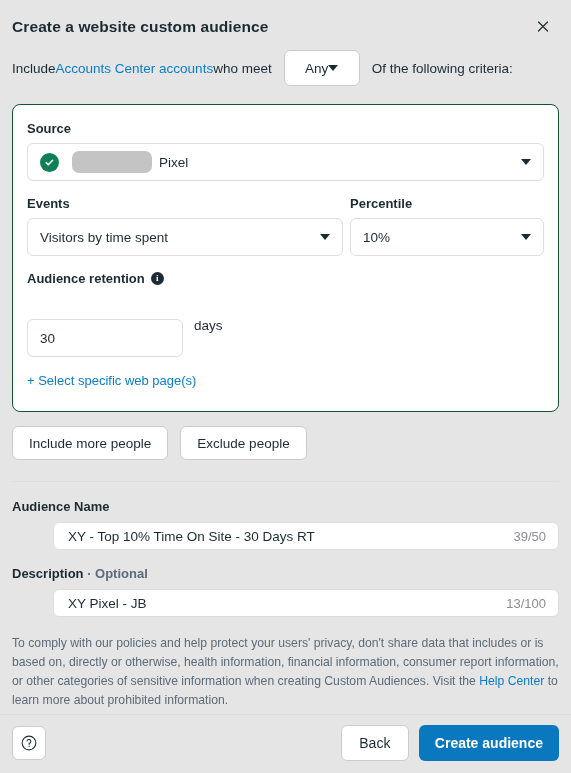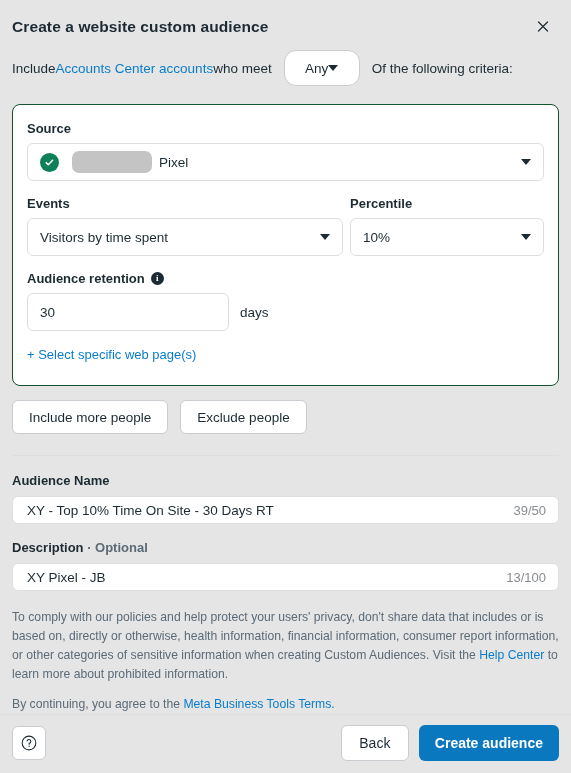--- a/index.html
+++ b/index.html
@@ -57,21 +57,21 @@
   .link {
     color: #0a7cca;
     cursor: pointer;
     text-decoration: none;
   }
   .any-select {
     margin: 0 12px;
     min-width: 76px;
     height: 36px;
     border: 1px solid #c9ccd1;
-    border-radius: 12px;
+    border-radius: 6px;
     background: #fff;
     display: flex;
     align-items: center;
     justify-content: center;
     gap: 0;
     padding: 0 12px;
     font-size: 13.5px;
     color: #1c2b33;
     cursor: pointer;
   }
@@ -163,21 +163,21 @@
     border: 1px solid #dcdee1;
     border-radius: 6px;
     background: #fff;
     padding: 0 12px;
     font-size: 13.5px;
     color: #1c2b33;
     font-family: "Liberation Sans", sans-serif;
     outline: none;
     width: 100%;
   }
-  .retention-input { width: 202px; }
+  .retention-input { width: 156px; margin-top: 26px; }
   .days-label { font-size: 13.5px; color: #1c2b33; }
   .info-icon {
     width: 13px; height: 13px;
     border-radius: 50%;
     background: #1c2b33;
     color: #fff;
     font-size: 9px;
     font-weight: bold;
     display: inline-flex;
     align-items: center;
@@ -234,20 +234,21 @@
   }
   .input-wrap {
     position: relative;
     display: flex;
     align-items: center;
     height: 28px;
     border: 1px solid #dcdee1;
     border-radius: 6px;
     background: #fff;
     padding: 12px 12px;
+    margin-left: 41px;
   }
   .input-wrap input {
     border: none;
     outline: none;
     flex: 1 1 auto;
     font-size: 13.5px;
     color: #1c2b33;
     font-family: "Liberation Sans", sans-serif;
     background: transparent;
     min-width: 0;
@@ -419,21 +420,20 @@
       <span>Description</span><span class="optional-tag"> · Optional</span>
     </div>
     <div class="input-wrap">
       <input type="text" value="XY Pixel - JB" style="">
       <span class="counter">13/100</span>
     </div>
   </div>
 
   <div class="legal">
     <p><span>To comply with our policies and help protect your users' privacy, don't share data that includes or is based on, directly or otherwise, health information, financial information, consumer report information, or other categories of sensitive information when creating Custom Audiences. Visit the </span><span class="link">Help Center</span><span> to learn more about prohibited information.</span></p>
-    <p><span>By continuing, you agree to the </span><span class="link">Meta Business Tools Terms.</span></p>
   </div>
 
   <div class="footer">
     <button class="help-btn" aria-label="Help">
       <svg width="18" height="18" viewBox="0 0 20 20" aria-hidden="true">
         <circle cx="10" cy="10" r="7.6" stroke="#1c2b33" stroke-width="1.2" fill="none"></circle>
         <path d="M7.9 7.7 a2.1 2.1 0 1 1 2.3 2.6 v1.1" stroke="#1c2b33" stroke-width="1.2" fill="none" stroke-linecap="round"></path>
         <circle cx="10.1" cy="13.6" r="0.75" fill="#1c2b33"></circle>
       </svg>
     </button>

